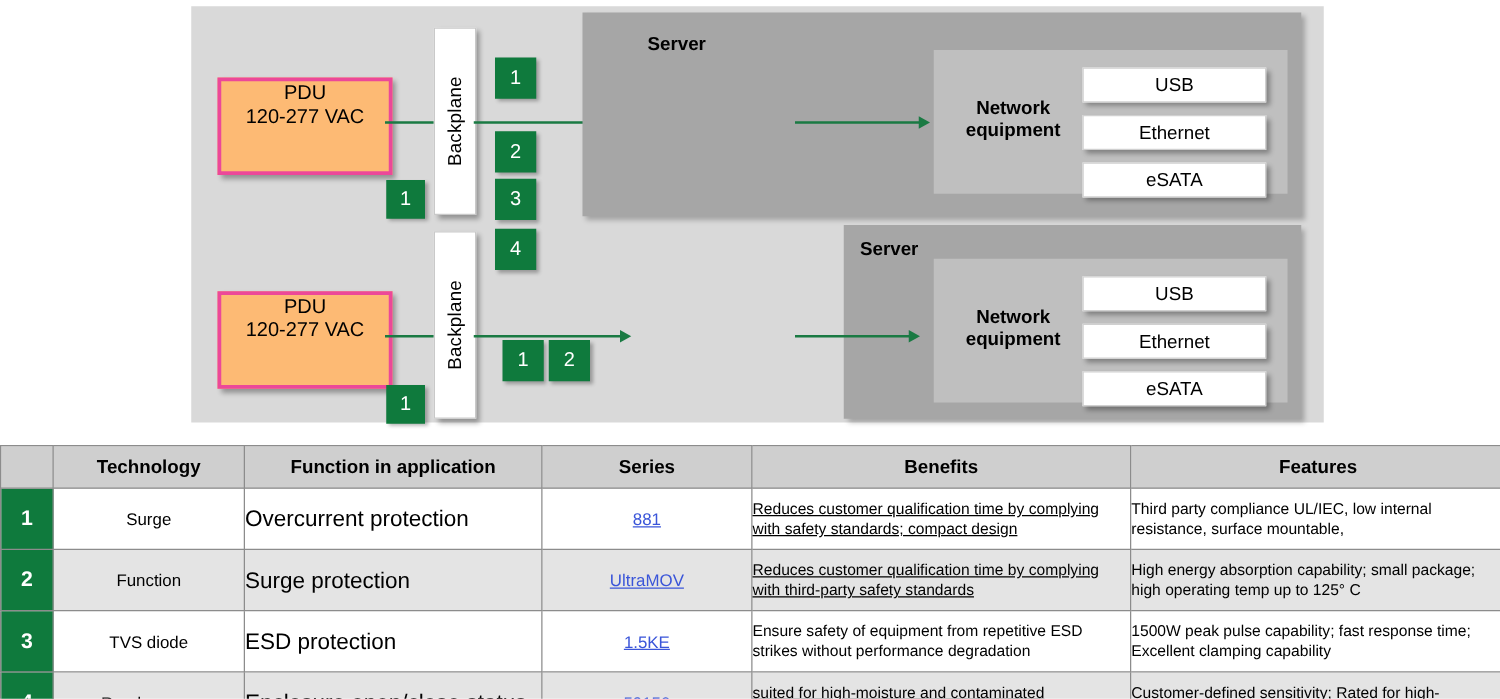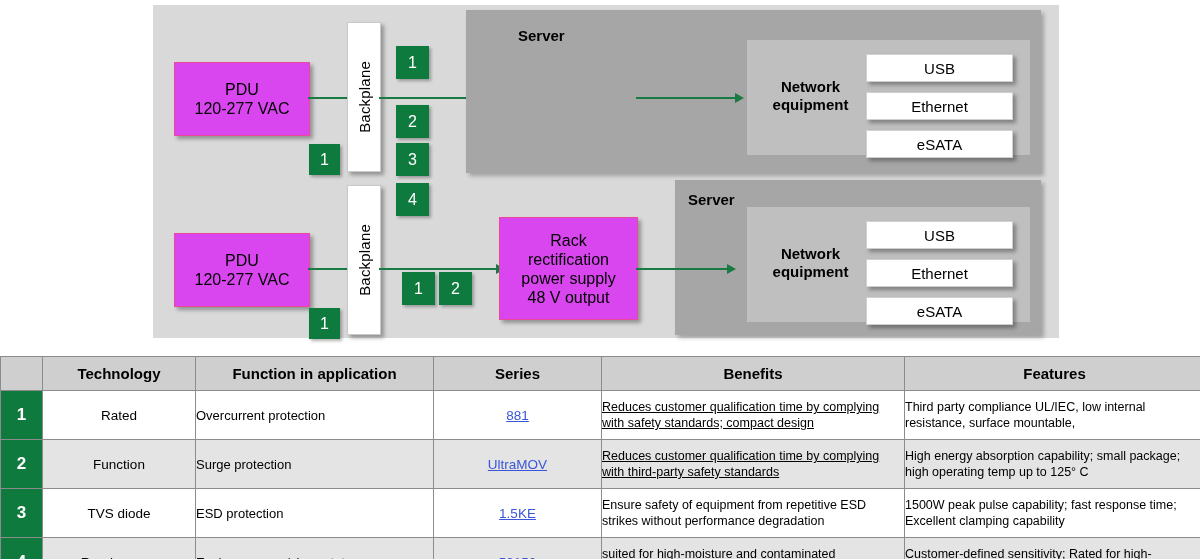--- a/index.html
+++ b/index.html
@@ -2,22 +2,22 @@
 <html><head>
 <meta charset="utf-8">
 <style>
   html,body{margin:0;padding:0;background:#ffffff;}
   body{width:1200px;height:559px;position:relative;overflow:hidden;
        font-family:"Liberation Sans","DejaVu Sans",sans-serif;color:#000;}
 
   
   #diagram{position:absolute;left:153px;top:5px;width:906px;height:333px;background:#d9d9d9;}
 
-  .whitebox{position:absolute;background:#d946ef;border:1px solid #ec4899;
-            display:flex;align-items:center;justify-content:center;text-align:center;
+  .whitebox{position:absolute;background:#fdba74;border:3px solid #ec4899;
+            display:flex;justify-content:center;text-align:center;
             font-size:16px;line-height:19px;box-shadow:3px 3px 4px rgba(0,0,0,.33);}
 
   .backplane{position:absolute;background:#ffffff;border:1px solid #c9c9c9;
              display:flex;align-items:center;justify-content:center;
              box-shadow:3px 3px 4px rgba(0,0,0,.33);}
   .backplane span{writing-mode:vertical-rl;transform:rotate(180deg);
              font-size:15px;letter-spacing:.2px;}
 
   .gbox{position:absolute;background:#0f7a3d;color:#ffffff;
         display:flex;align-items:center;justify-content:center;
@@ -36,21 +36,21 @@
              border-bottom:5px solid transparent;border-left:9px solid #1a7a43;}
 
   
   #tbl{position:absolute;left:0px;top:356px;width:1198px;border-collapse:collapse;
        table-layout:fixed;font-size:13px;}
   #tbl td,#tbl th{border:1px solid #8c8c8c;padding:0;vertical-align:middle;}
   #tbl thead th{background:#cfcfcf;height:33px;font-size:15px;font-weight:bold;text-align:center;}
   #tbl thead th.idx{background:#cfcfcf;}
   td.idx{background:#0f7a3d;color:#fff;font-size:17px;font-weight:bold;text-align:center;width:41px;}
   td.tech{text-align:center;font-size:13.5px;}
-  td.func{padding-left:10px;font-size:13px;margin-left:18px;}
+  td.func{padding-left:10px;font-size:18px;margin-left:18px;}
   td.series{text-align:center;}
   td.series a{color:#3a55d9;text-decoration:underline;font-size:13.5px;}
   td.cell{font-size:12.5px;line-height:16px;}
   td.cellC{text-align:left;text-decoration:underline;}
   td.cellL{text-align:left;padding-left:8px;}
   tr.alt td:not(.idx){background:#e4e4e4;}
   tr.wht td:not(.idx){background:#ffffff;}
   #tbl tbody tr{height:49px;}
 </style>
 </head>
@@ -113,28 +113,20 @@
   </div>
 
   <div class="gbox" style="left:156px;top:303px;width:31px;height:31px;">1</div>
 
   <div class="gbox" style="left:249px;top:267px;width:33px;height:33px;">1</div>
   <div class="gbox" style="left:286px;top:267px;width:33px;height:33px;">2</div>
 
   <div class="line" style="left:226px;top:263px;width:119px;"></div>
   <div class="arrowhead" style="left:343px;top:259px;"></div>
 
-  <div class="whitebox" style="left:346px;top:212px;width:137px;height:101px;">
-    <div>
-      <div>Rack</div>
-      <div>rectification</div>
-      <div>power supply</div>
-      <div>48 V output</div>
-    </div>
-  </div>
 
   <div class="serverpanel" style="left:522px;top:175px;width:366px;height:155px;">
     <div class="serverlabel" style="left:13px;top:11px;">Server</div>
 
     <div class="netpanel" style="left:72px;top:27px;width:283px;height:115px;">
       <div class="netlabel" style="left:16px;top:38px;width:95px;">
         <div>Network</div>
         <div>equipment</div>
       </div>
       <div class="portbox" style="left:119px;top:14px;width:145px;height:26px;">USB</div>
@@ -155,21 +147,21 @@
       <th style="width:152px;margin-left:19px;">Technology</th>
       <th style="width:237px;">Function in application</th>
       <th style="width:167px;">Series</th>
       <th style="width:302px;">Benefits</th>
       <th style="width:299px;">Features</th>
     </tr>
   </thead>
   <tbody>
     <tr class="wht">
       <td class="idx">1</td>
-      <td class="tech">Rated</td>
+      <td class="tech">Surge</td>
       <td class="func">Overcurrent protection</td>
       <td class="series">
         <a href="#">881</a>
       </td>
       <td class="cell cellC">Reduces customer qualification time by complying with safety standards; compact design</td>
       <td class="cell cellL">Third party compliance UL/IEC, low internal resistance, surface mountable,</td>
     </tr>
     <tr class="alt">
       <td class="idx">2</td>
       <td class="tech">Function</td>

